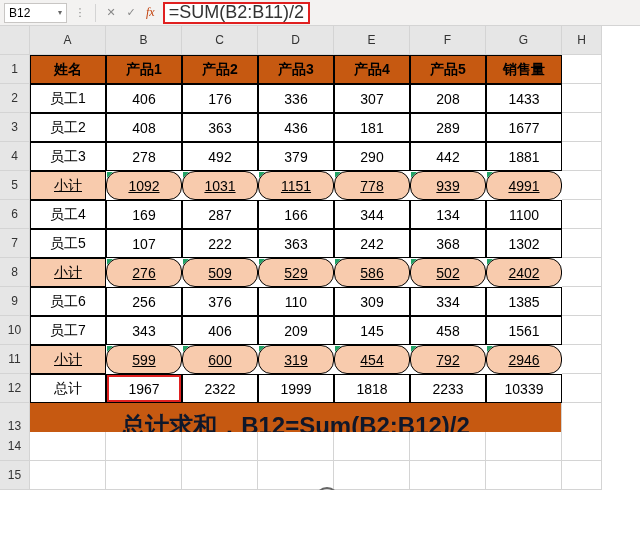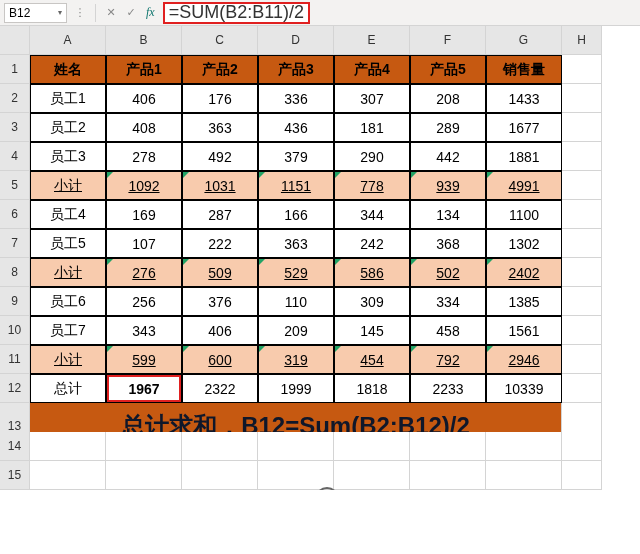--- a/index.html
+++ b/index.html
@@ -21,21 +21,21 @@
       border: 1px solid #c8c6c4;
       font-size: 12px;
       padding: 1px 4px;
       display: flex;
       justify-content: space-between;
       align-items: center;
     }
     .name-box-arrow { font-size: 8px; color: #666; }
     .tb-icon { width: 14px; height: 14px; display: flex; align-items: center; justify-content: center; color: #888; font-size: 11px; }
     .tb-sep { width:1px; height:18px; background:#d4d4d4; margin:0 2px; }
-    .tb-fx { font-style: italic; font-size: 12px; color: #0f766e; font-family: Georgia, serif; margin:0 2px;}
+    .tb-fx { font-style: italic; font-size: 12px; color: #c2410c; font-family: Georgia, serif; margin:0 2px;}
     .formula-box {
       flex: 0 0 auto;
       height: 22px;
       border: 2px solid #e02020;
       padding: 0 4px;
       background: #fff;
       min-width:110px;
       display: flex;
       align-items: center;
       font-size: 18px;
@@ -64,30 +64,30 @@
     }
     .header-cell {
       background: #c65911 !important;
       color: #000000;
       font-weight: bold;
     }
     .subtotal {
       background: #f8cbad !important;
       text-decoration: underline;
     }
-    .green-tri { position: relative; }
+    .green-tri { position: relative; border-radius: 13px; }
     .green-tri::before {
       content:"";
       position:absolute;
       top:0;left:0;
       border-top:6px solid #21a366;
       border-right:6px solid transparent;
     }
     .bordered { border: 1px solid #000 !important; }
-    .red-box { box-shadow: inset 0 0 0 2px #e02020; font-weight: bold; }
+    .red-box { box-shadow: inset 0 0 0 2px #e02020; }
     .big-banner {
       grid-column: 2 / 9;
       background: #c65911 !important;
       color: #0f172a;
       font-weight: bold;
       font-size: 24px;
       padding: 18px 0;
       height: 46px;
       align-self:stretch;
     }

